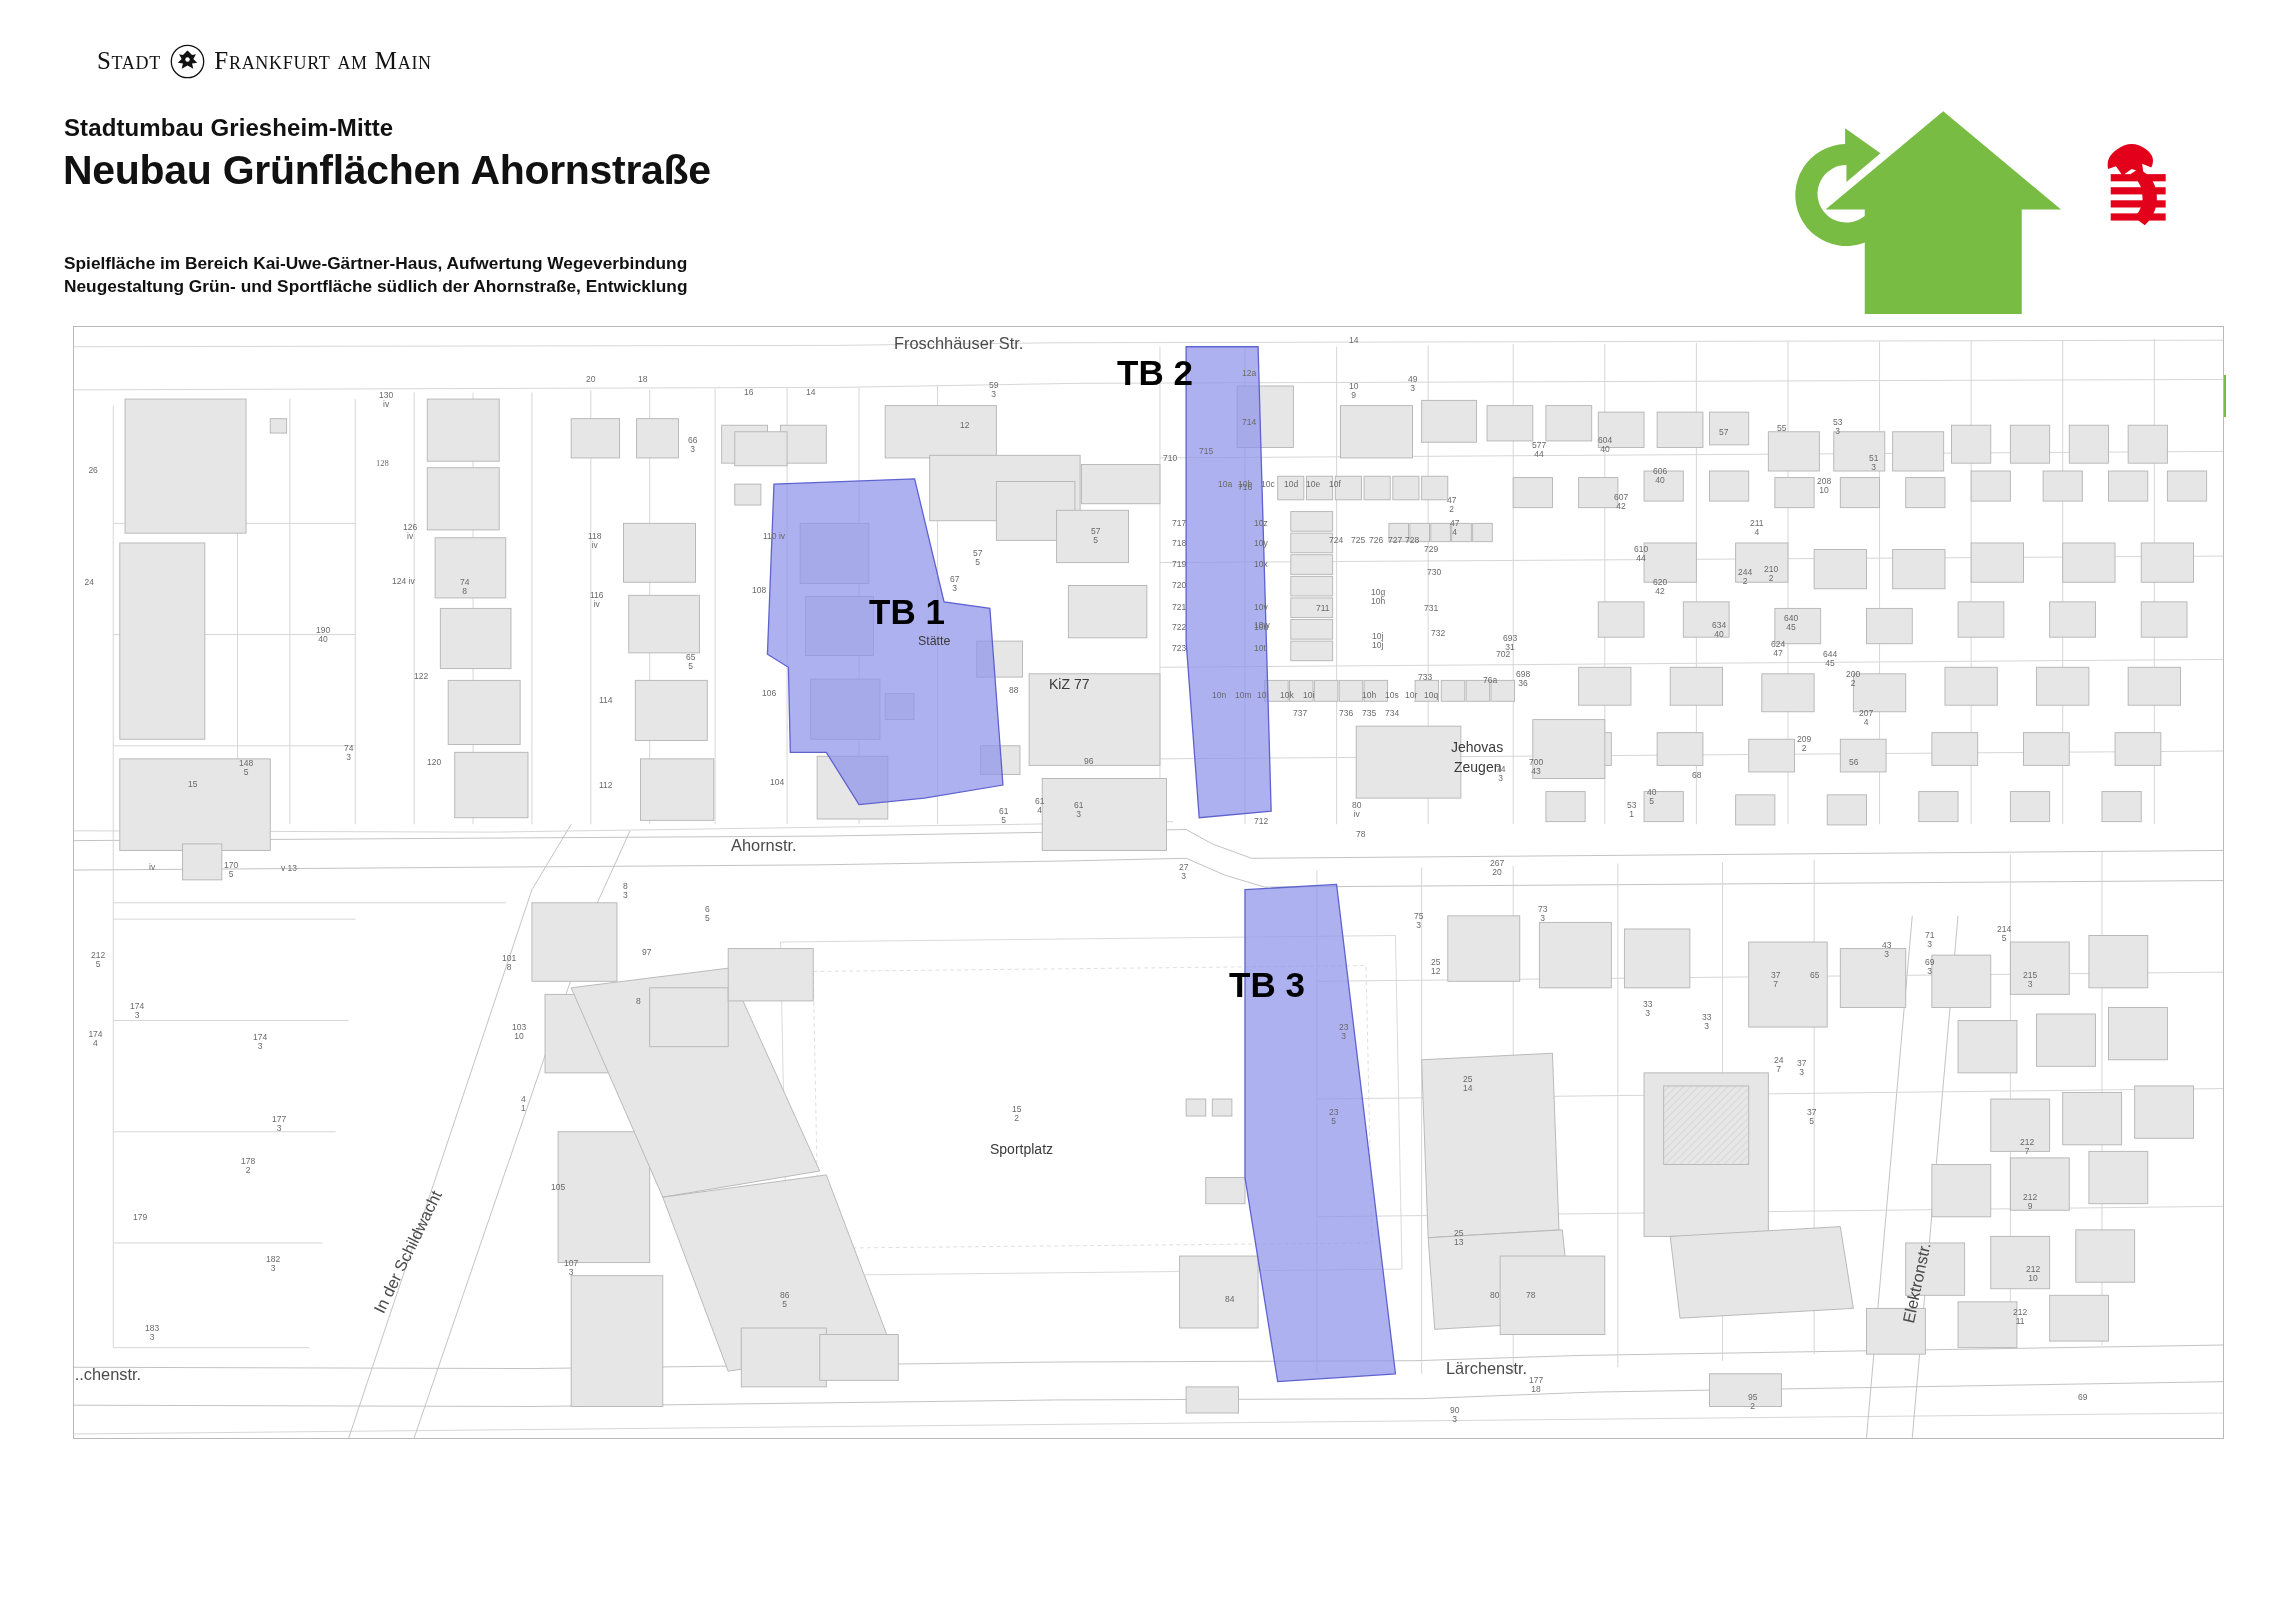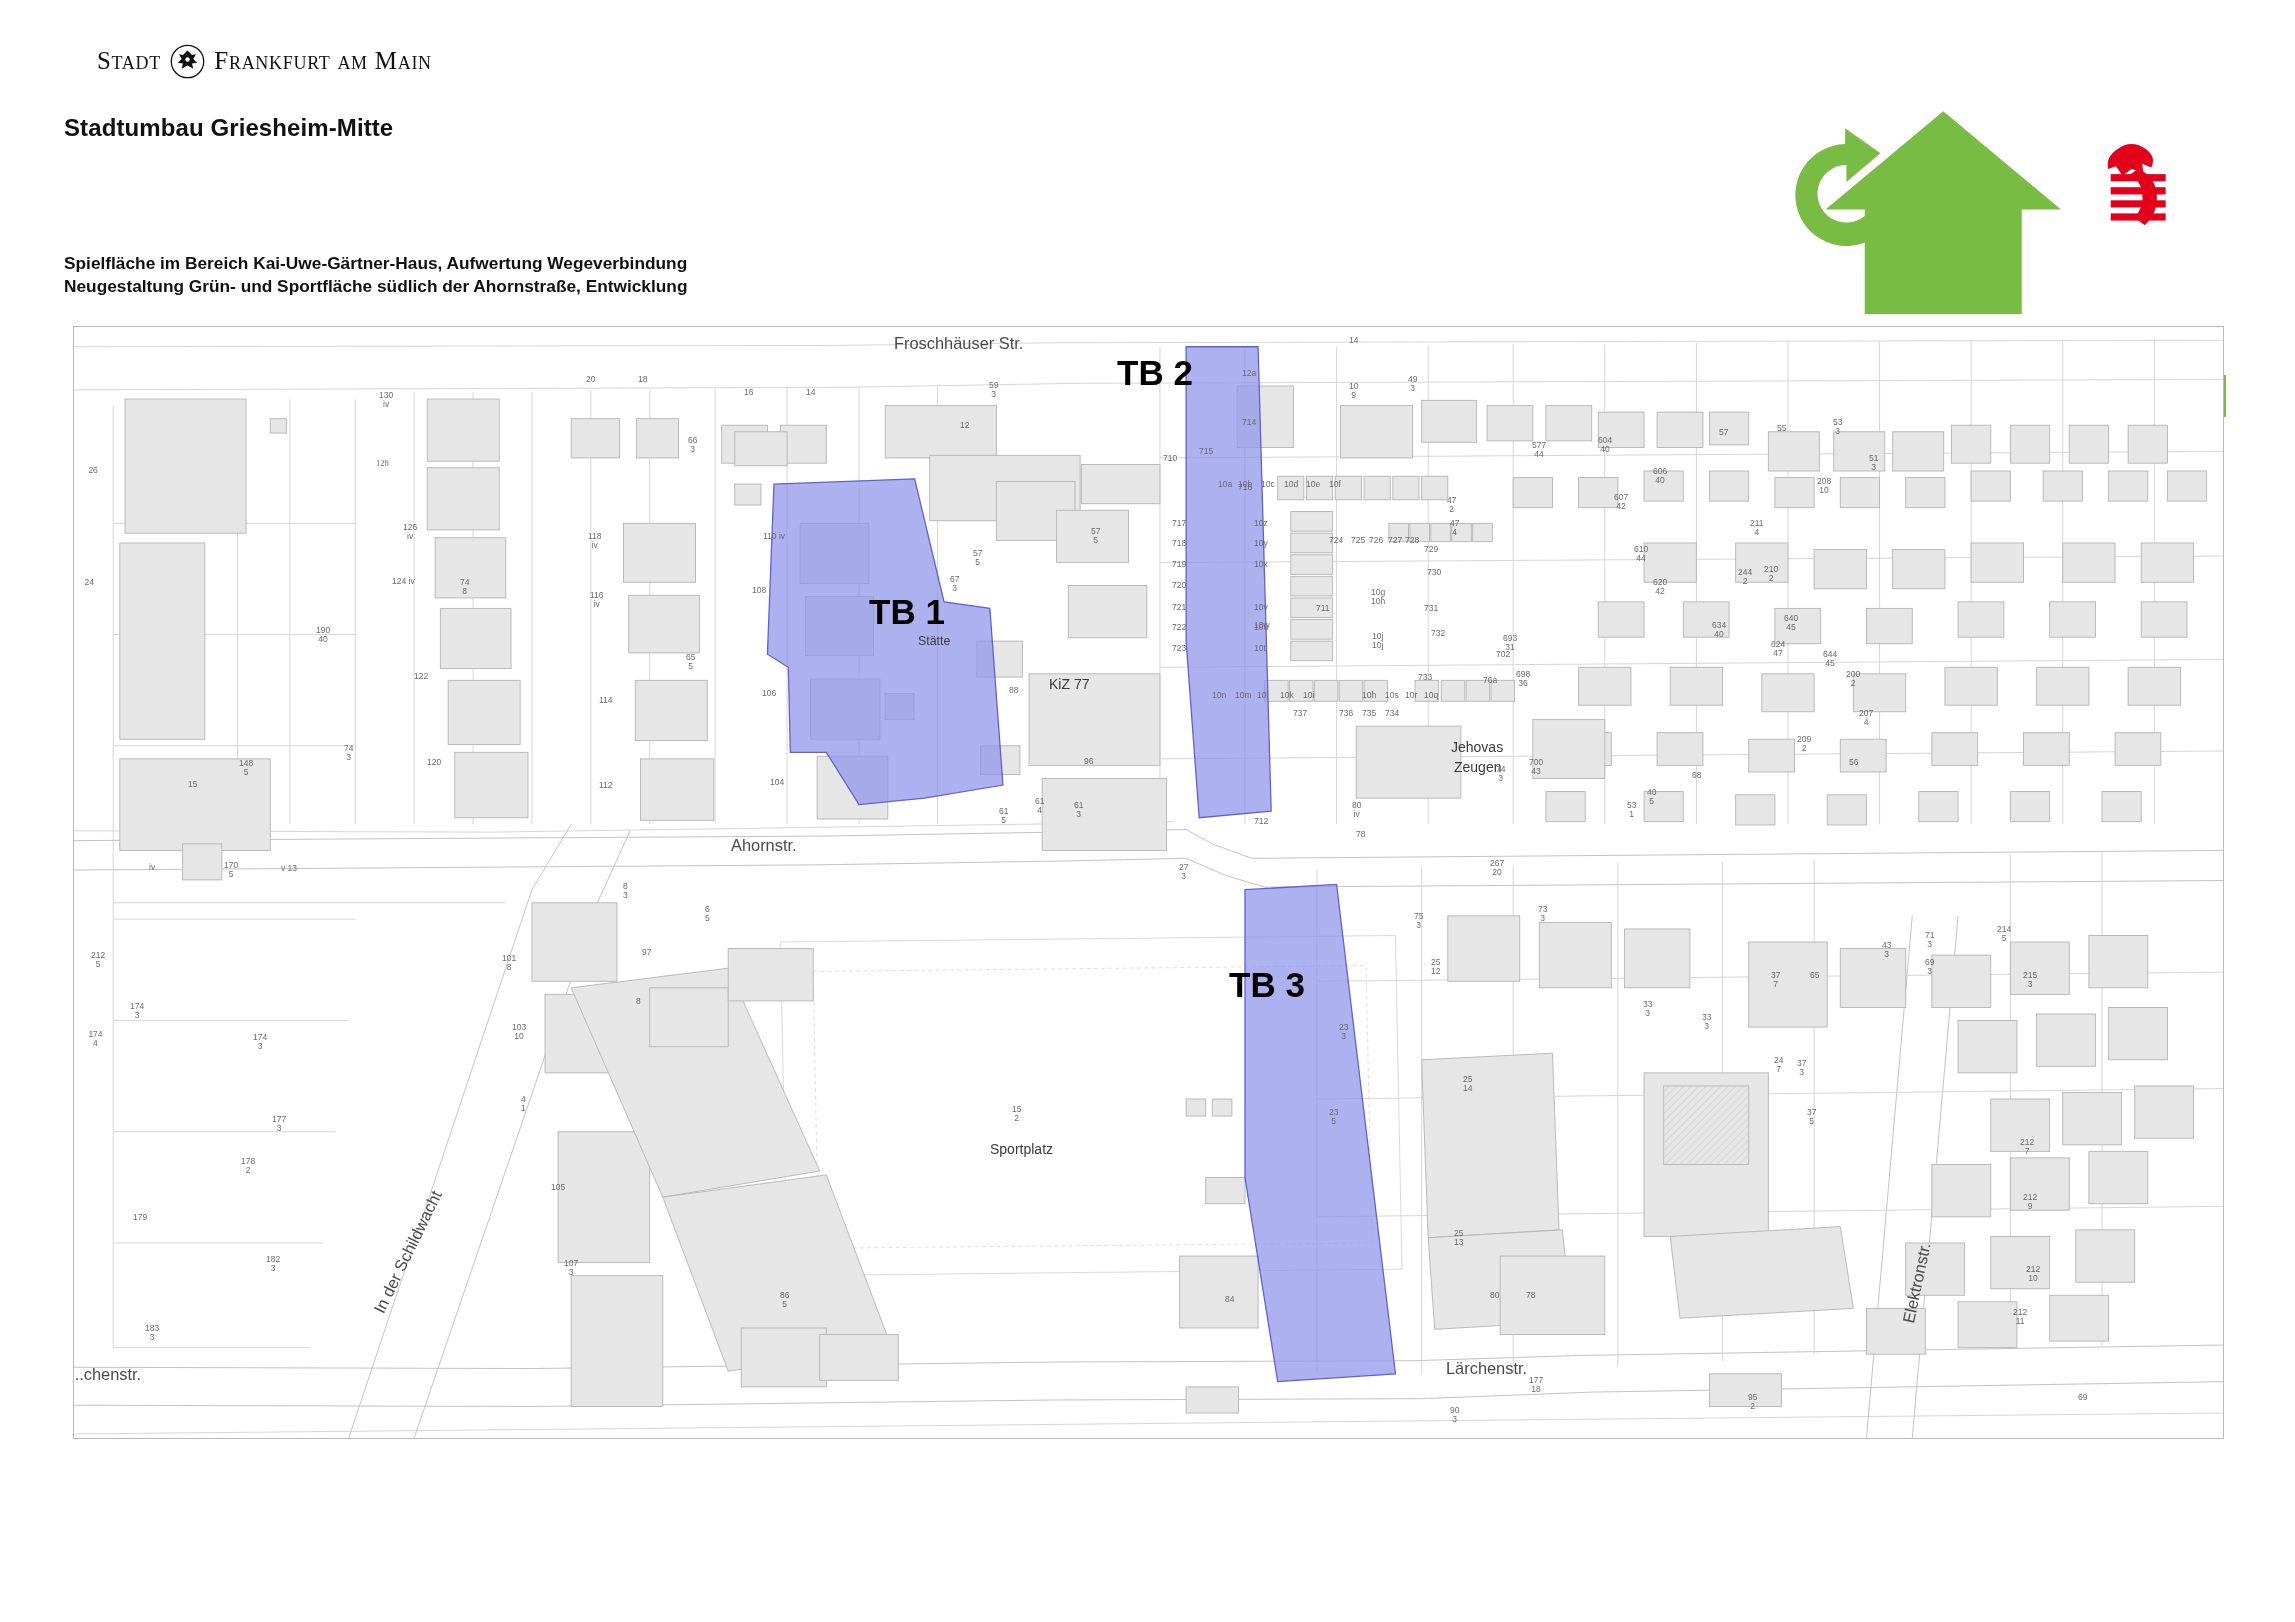--- a/index.html
+++ b/index.html
@@ -179,20 +179,21 @@
       <svg width="35" height="35" viewBox="0 0 54 54">
         <circle cx="27" cy="27" r="25" fill="none" stroke="#111" stroke-width="2"></circle>
         <path d="M27 10 L20 17 L14 16 L18 23 L12 29 L20 30 L18 38 L27 33 L36 38 L34 30 L42 29 L36 23 L40 16 L34 17 Z" fill="#111"></path>
         <circle cx="27" cy="24" r="3.4" fill="#fff"></circle>
       </svg>
     </span>
     <span class="word">Frankfurt am Main</span>
   </div>
 
   <div id="subtitle-small">Stadtumbau Griesheim-Mitte</div>
+  <div id="main-title">Neubau Grünflächen Ahornstraße</div>
   <div id="desc">
     <div>Spielfläche im Bereich Kai-Uwe-Gärtner-Haus, Aufwertung Wegeverbindung</div>
     <div>Neugestaltung Grün- und Sportfläche südlich der Ahornstraße, Entwicklung</div>
   </div>
 
   <div id="wachstum-logo">
     <svg width="471" height="236" viewBox="0 0 720 360">
 
       <path class="wl-arrow-green" d="M300 20 L480 170 L420 170 L420 330 L180 330 L180 170 L120 170 Z"></path>
 

